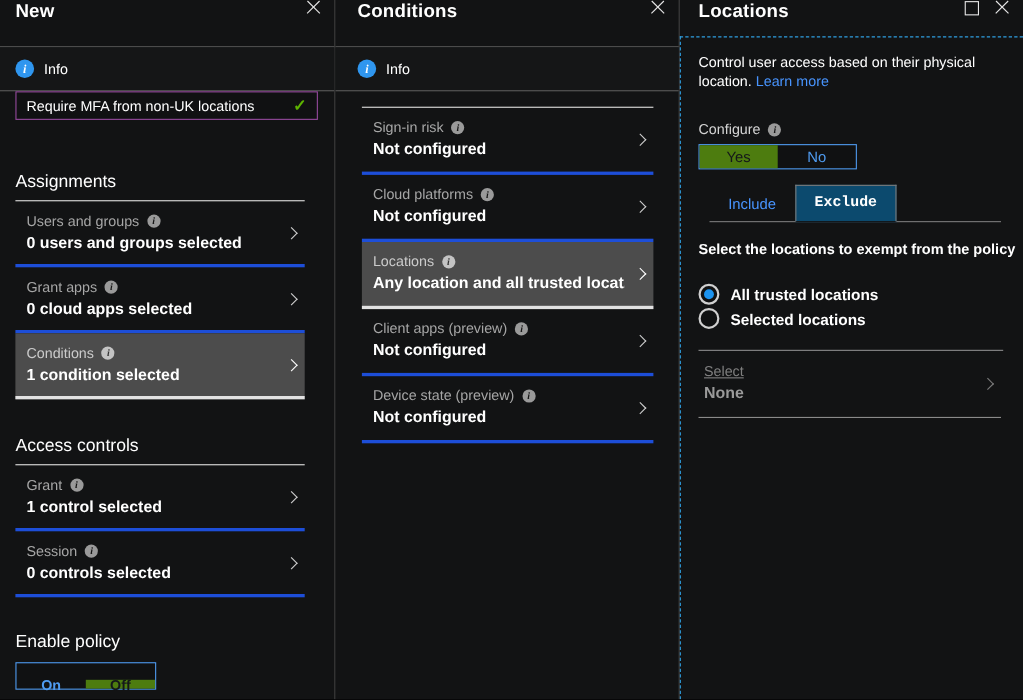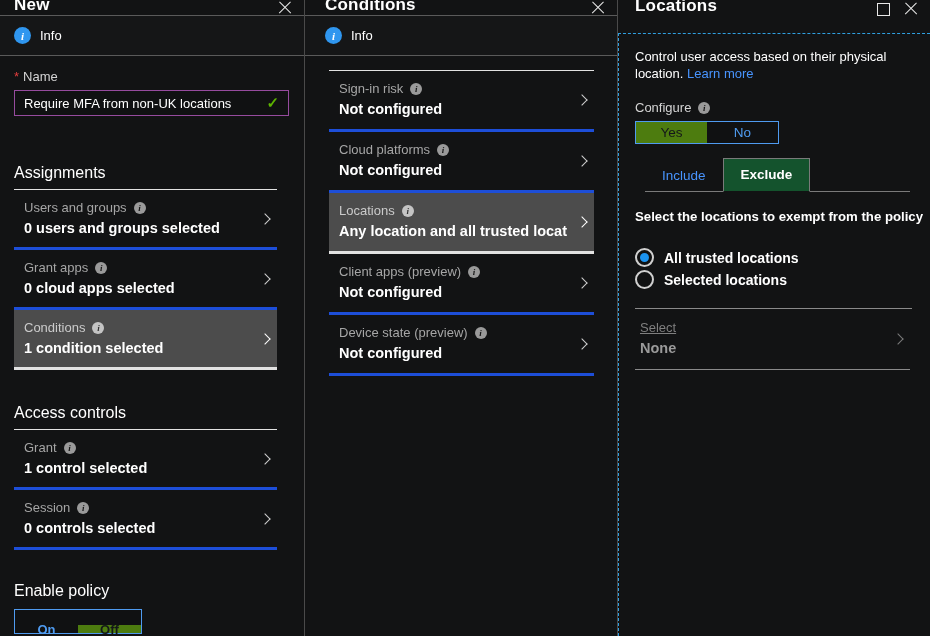--- a/index.html
+++ b/index.html
@@ -9,21 +9,21 @@
     background:#111214; font-family:"Liberation Sans", sans-serif;
     -webkit-font-smoothing:antialiased;
   }
   .panel { position:absolute; top:0; bottom:0; background:#121314; }
   #panel-new { left:0; width:305px; border-right:1px solid #4a4a4a; }
   #panel-conditions { left:305px; width:313px; border-right:1px solid #4a4a4a; }
   #panel-locations { left:618px; width:312px; }
 
   
   .blade-header {
-    height:16px; display:flex; align-items:flex-end; padding:0 12px 0 14px;
+    height:43px; display:flex; align-items:flex-start; padding:0 12px 0 14px;
     border-bottom:1px solid #5a5a5a;
   }
   #panel-locations .blade-header { border-bottom:none; }
   .blade-title { color:#fff; font-size:17px; font-weight:700; flex:1; letter-spacing:.2px; }
   .hdr-icons { display:flex; align-items:center; gap:14px; }
   .x-icon { position:relative; width:14px; height:14px; cursor:pointer; }
   .x-icon::before,.x-icon::after {
     content:""; position:absolute; left:-1px; top:6px; width:16px; height:1.4px;
     background:#e8e8e8;
   }
@@ -101,34 +101,34 @@
 
   
   .blade-body {
     position:absolute; top:33px; left:0; right:0; bottom:0;
     border-top:1px dashed #2f9fe0; border-left:1px dashed #2f9fe0;
     padding:14px 18px 0 16px;
   }
   .loc-desc { color:#fff; font-size:13px; line-height:17px; width:264px; }
   .link { color:#4894fe; cursor:pointer; }
   .configure-label {
-    margin-top:18px; font-size:13px; color:#d4d4d4;
+    margin-top:28px; font-size:13px; color:#d4d4d4;
     display:flex; align-items:center; gap:7px;
   }
   #configure-toggle { width:144px; height:23px; margin-top:6px; }
   #configure-toggle .seg { flex:1; font-weight:400; font-size:13.5px; }
   #configure-toggle .seg.active { font-weight:400; }
 
   .tabs { display:flex; align-items:flex-end; border-bottom:1px solid #7a7a7a; margin:14px 2px 0 10px; }
   .tab {
     padding:8px 17px 9px; font-size:13.5px; color:#4894fe; cursor:pointer; margin-bottom:-1px;
   }
   .tab.active {
     border:1px solid #7a7a7a; border-bottom:1px solid #121314;
-    background:#14532d; color:#fff; font-weight:700;
+    background:#0c4a6e; color:#fff; font-weight:700;font-family:Liberation Mono, monospace;
   }
 
   .exempt-text { margin-top:17px; font-size:13.2px; font-weight:700; color:#fff; white-space:nowrap; }
 
   .radio-group { margin-top:24px; }
   .radio-row { display:flex; align-items:center; gap:10px; margin-bottom:3px; cursor:pointer; }
   .radio-outer {
     width:19px; height:19px; border:2px solid #d0d0d0; border-radius:50%;
     display:flex; align-items:center; justify-content:center; flex:none; background:#101112;
   }
@@ -153,23 +153,20 @@
       <div class="hdr-icons">
         <span class="x-icon"></span>
       </div>
     </div>
     <div class="info-strip">
       <span class="info-circle">i</span>
       <span class="info-text">Info</span>
     </div>
 
     <div class="pad-left">
-      <div class="name-label">
-        <span class="req-star">*</span><span>Name</span>
-      </div>
       <div class="name-input">
         <span class="val">Require MFA from non-UK locations</span>
         <span class="check">✓</span>
       </div>
 
       <div class="section" style="margin-top:48px;">
         <div class="section-heading">Assignments</div>
 
         <div class="nav-row">
           <div class="row-label">

